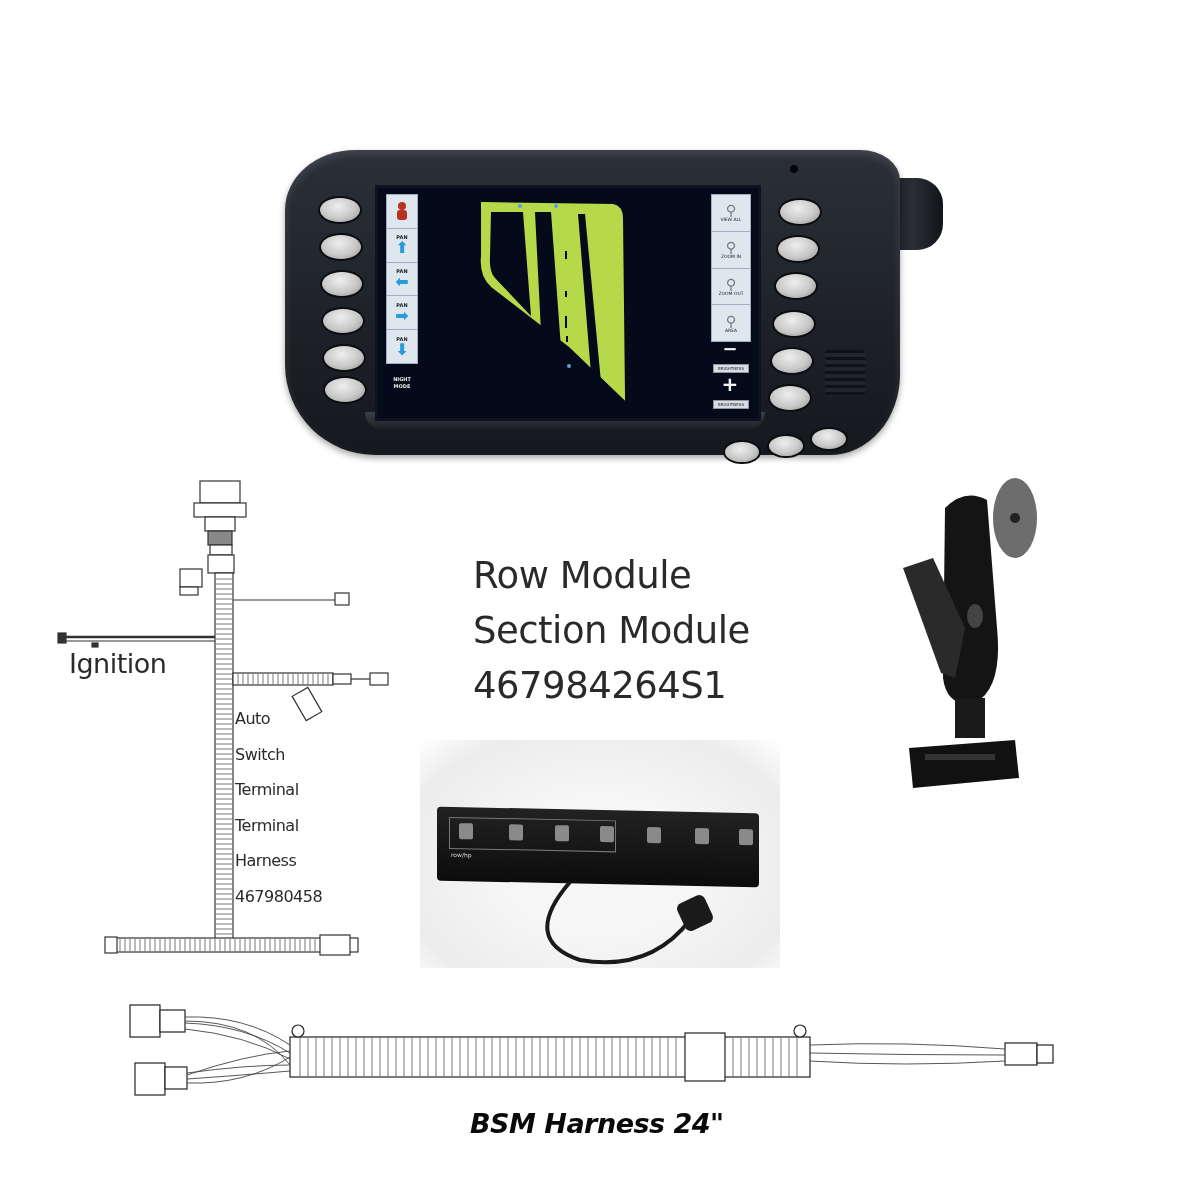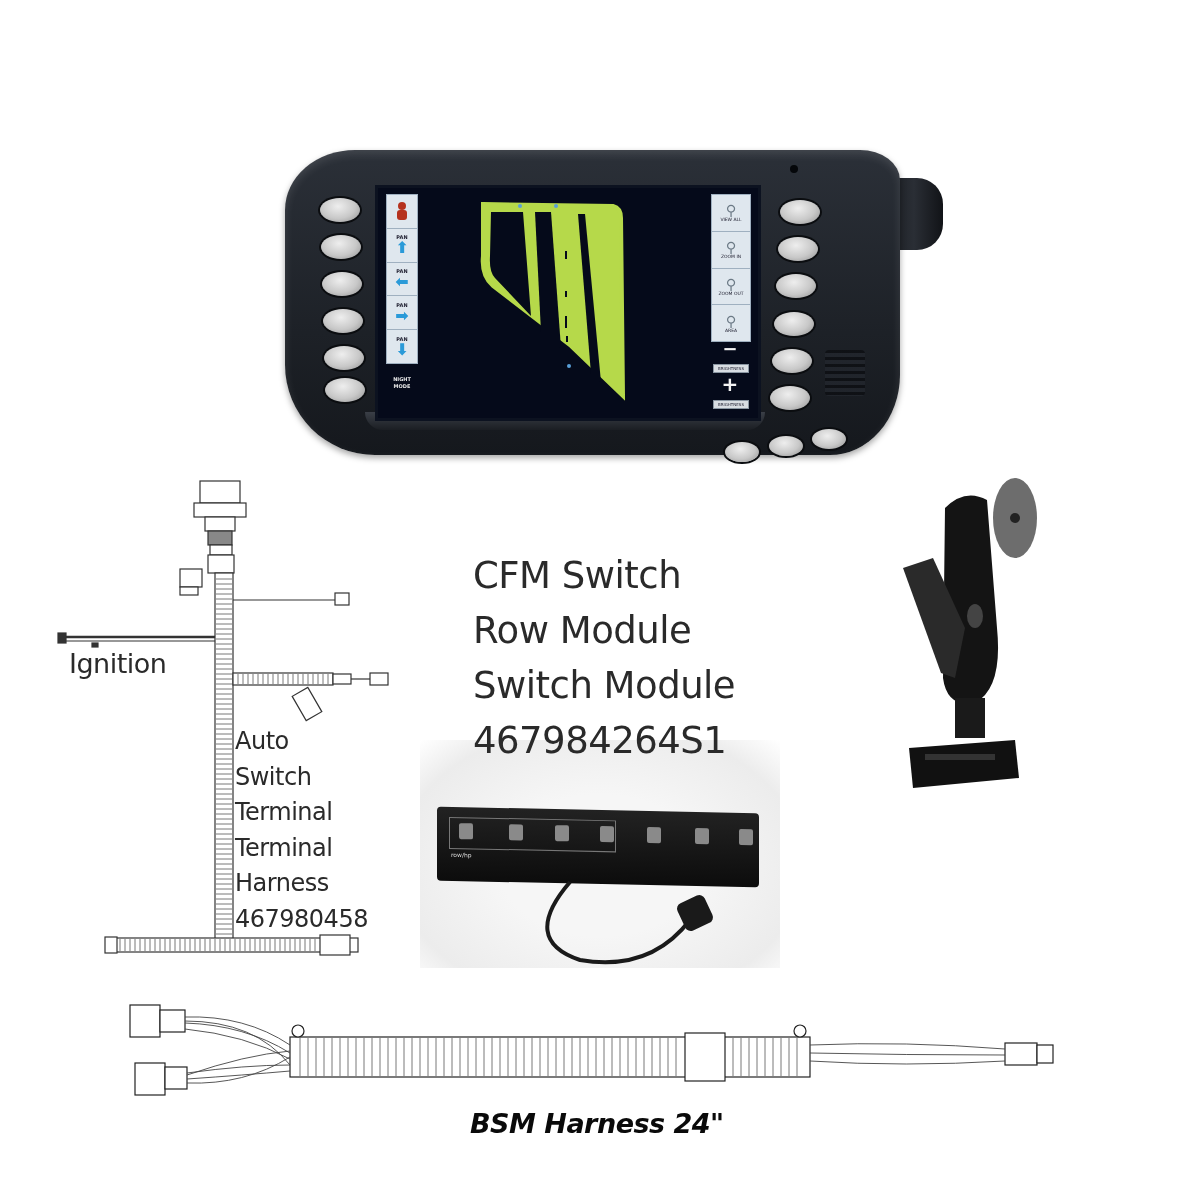--- a/index.html
+++ b/index.html
@@ -42,21 +42,21 @@
   .mag { font-size:14px; color:#6c7a86; line-height:14px; }
   .tiny-label { font-size:4.5px; color:#223; line-height:5px; }
   .night { position:absolute; color:#e8e8e8; font-size:5px; font-weight:bold; line-height:7px; text-align:center; }
   .pm { position:absolute; color:#f4f4f4; font-weight:bold; text-align:center; }
   .pm-bar { position:absolute; background:#d8dde2; border:1px solid #8a96a2; font-size:4px; color:#223; text-align:center; line-height:7px; }
 
   
   .label { color:#2a2a2a; font-family:"DejaVu Sans", sans-serif; letter-spacing:-0.5px; }
   .cfm-label { left:473px; top:548px; font-size:37px; line-height:55px; }
   .ign-label { left:69px; top:646px; font-size:27px; line-height:36px; }
-  .auto-label { left:235px; top:701px; font-size:24px; line-height:35.5px;margin-top:23px; }
+  .auto-label { left:235px; top:701px; font-size:16px; line-height:35.5px; }
   .bsm-label { left:470px; top:1108px; font-size:27px; font-weight:bold; font-style:italic; color:#0a0a0a; letter-spacing:-0.5px; }
 
   
   .switch-photo { left:420px; top:740px; width:360px; height:228px;
     background:radial-gradient(ellipse at 50% 55%,#f6f6f6 40%,#ececec 80%,#ffffff 100%); }
   .switch-body { position:absolute; left:17px; top:70px; width:322px; height:74px;
     background:linear-gradient(180deg,#222,#0c0c0c); border-radius:4px; transform:skewY(1.2deg); }
   .switch-body .frame { position:absolute; left:12px; top:10px; width:165px; height:30px; border:1px solid #777; }
   .sw { position:absolute; top:16px; width:14px; height:16px; background:#8a8a8a; border-radius:2px; }
   .brand-txt { position:absolute; left:14px; top:44px; font-size:6px; color:#ddd; }
@@ -224,23 +224,22 @@
     <div class="sw" style="left:258px"></div>
     <div class="sw" style="left:302px"></div>
     <div class="brand-txt">row/hp</div>
   </div>
   <svg class="abs" style="left:120px;top:140px" width="200" height="90" viewBox="0 0 200 90">
     <path d="M30 2 Q-20 60 40 80 Q110 92 150 40" fill="none" stroke="#1a1a1a" stroke-width="4"></path>
     <rect x="140" y="18" width="30" height="30" rx="6" fill="#1a1a1a" transform="rotate(-25 155 33)"></rect>
   </svg>
 </div>
 <div class="abs label cfm-label">
-  <div>CFM Switch</div>
   <div>Row Module</div>
-  <div>Switch Module</div>
+  <div>Section Module</div>
   <div>467984264S1</div>
 </div>
 
 <svg class="abs mount" viewBox="0 0 150 320">
   <ellipse cx="120" cy="40" rx="22" ry="40" fill="#6d6d6d"></ellipse>
   <circle cx="120" cy="40" r="5" fill="#222"></circle>
   <path d="M50 30 Q70 10 92 22 L102 150 Q108 210 80 225 Q52 230 48 200 Z" fill="#141414"></path>
   <path d="M8 90 L38 80 L70 150 L60 200 L46 195 Z" fill="#2a2a2a"></path>
   <ellipse cx="80" cy="138" rx="8" ry="12" fill="#444"></ellipse>
   <rect x="60" y="220" width="30" height="40" fill="#1a1a1a"></rect>

